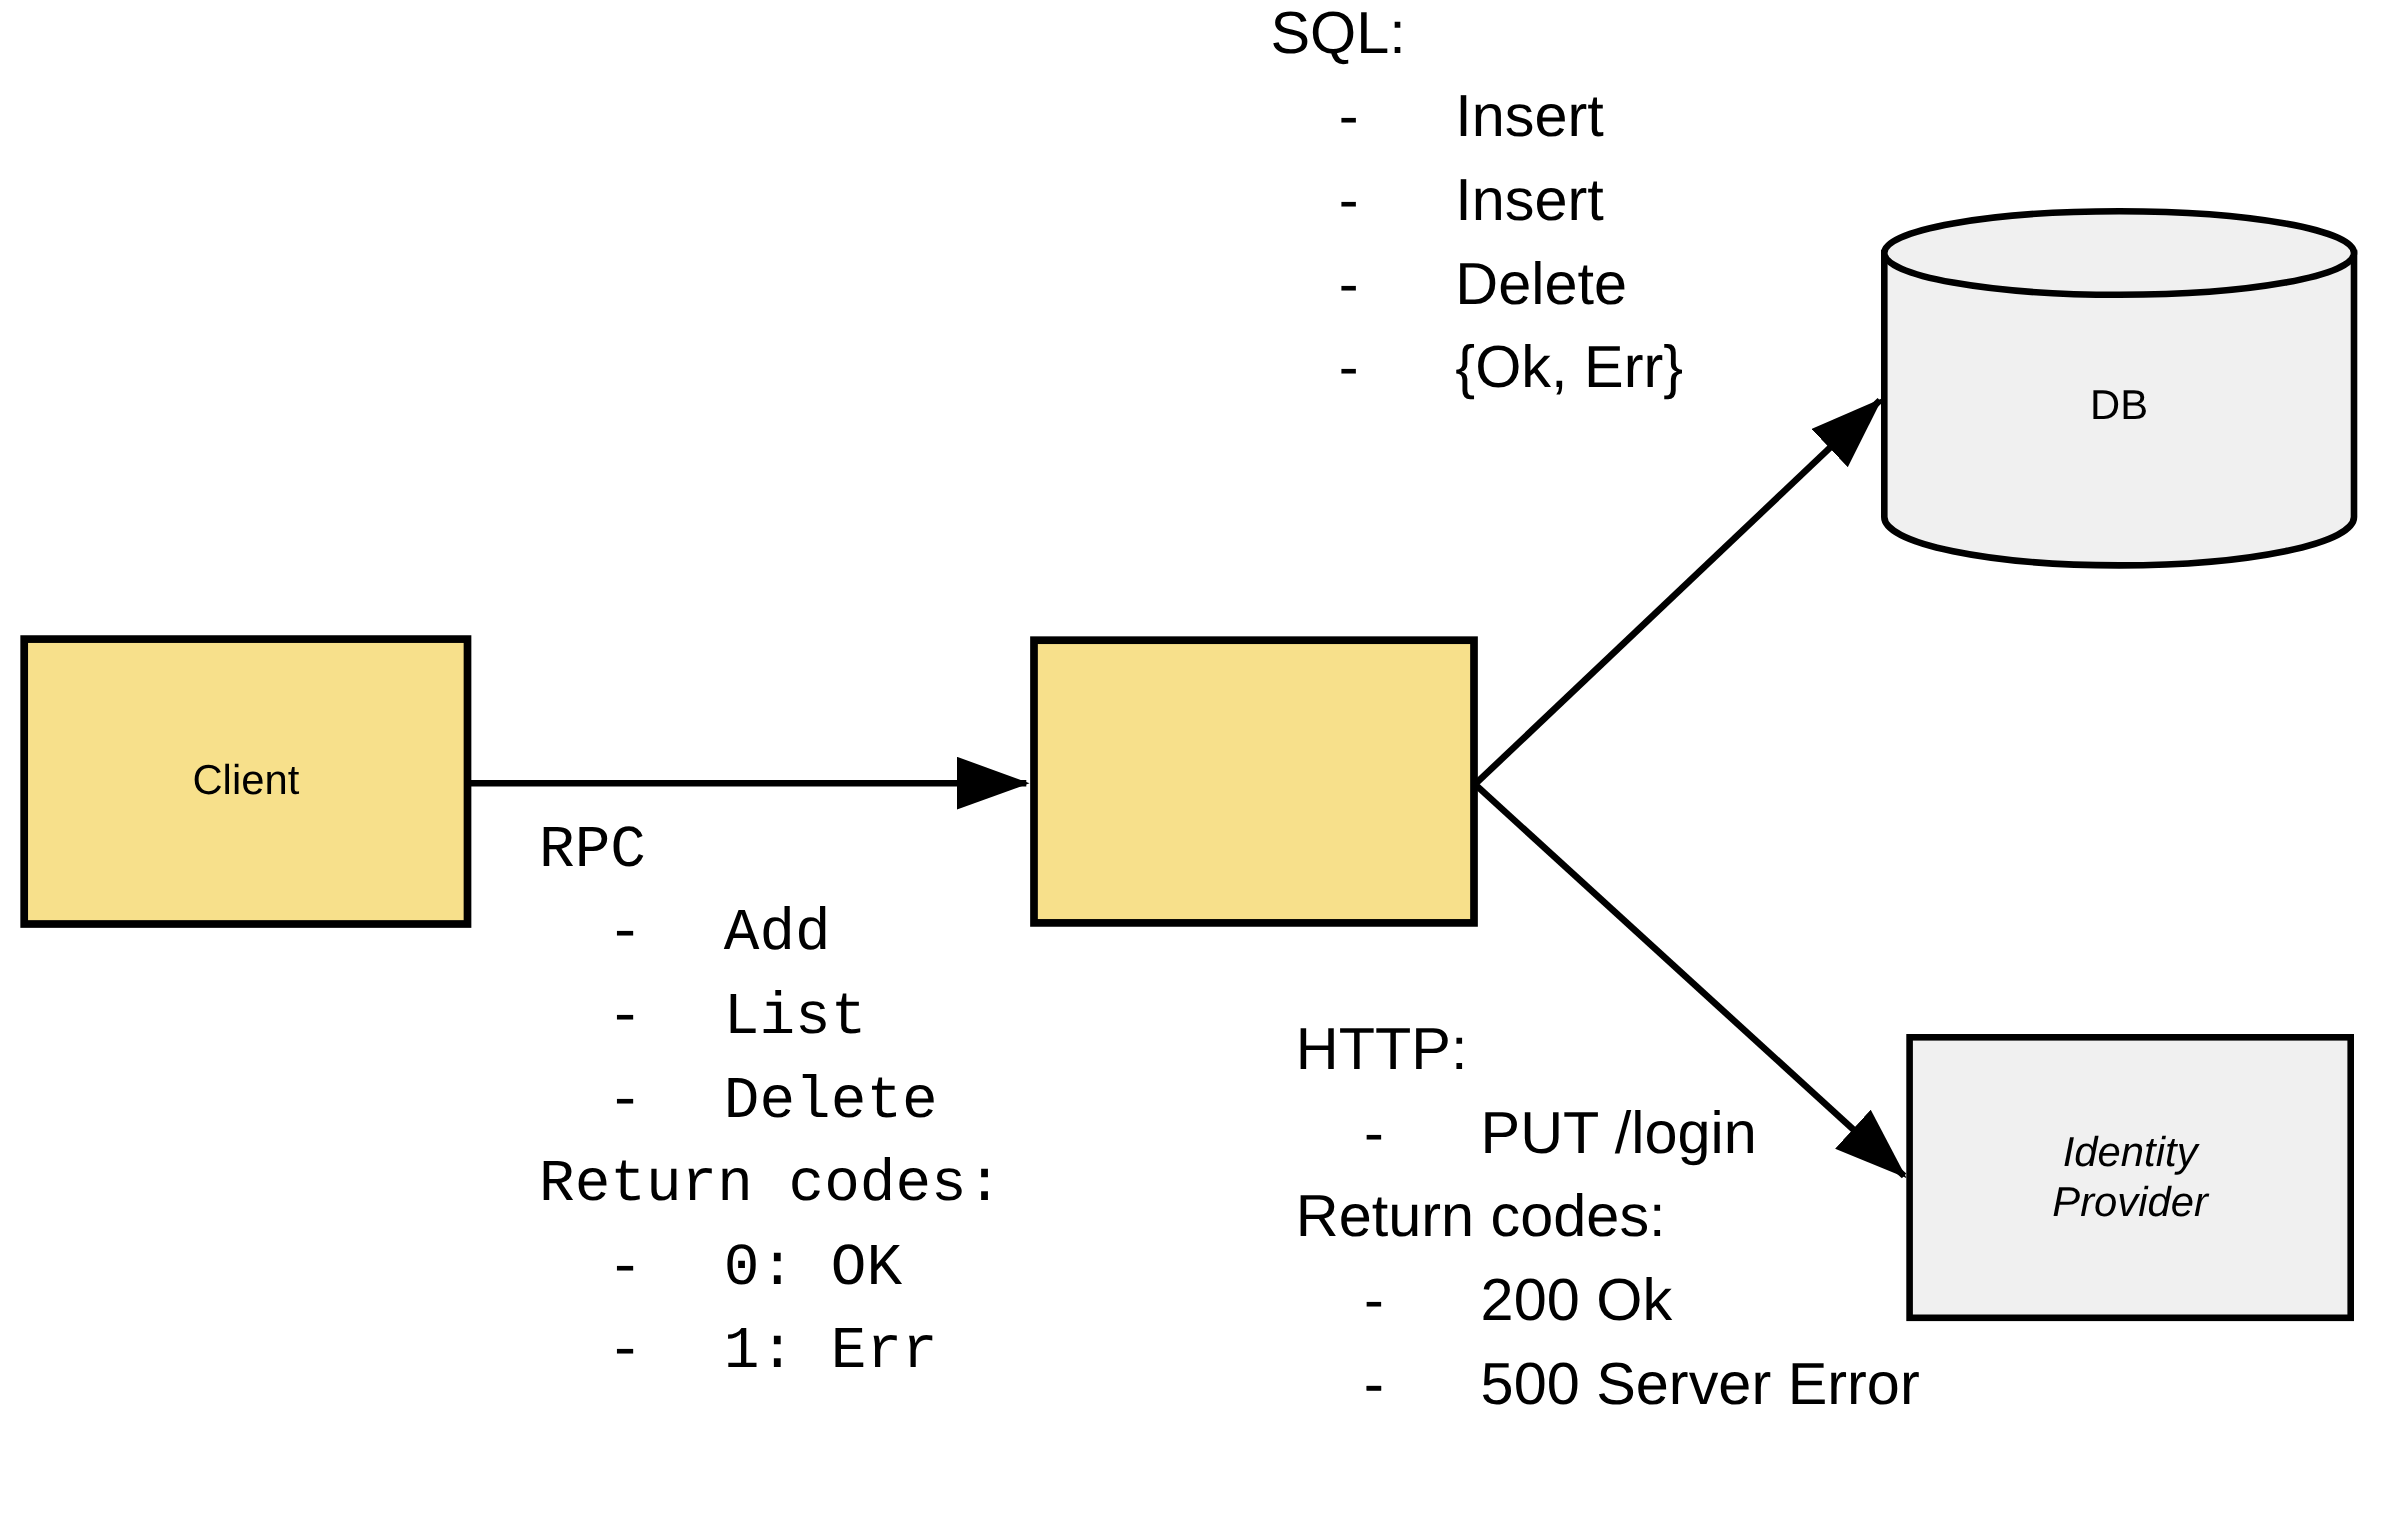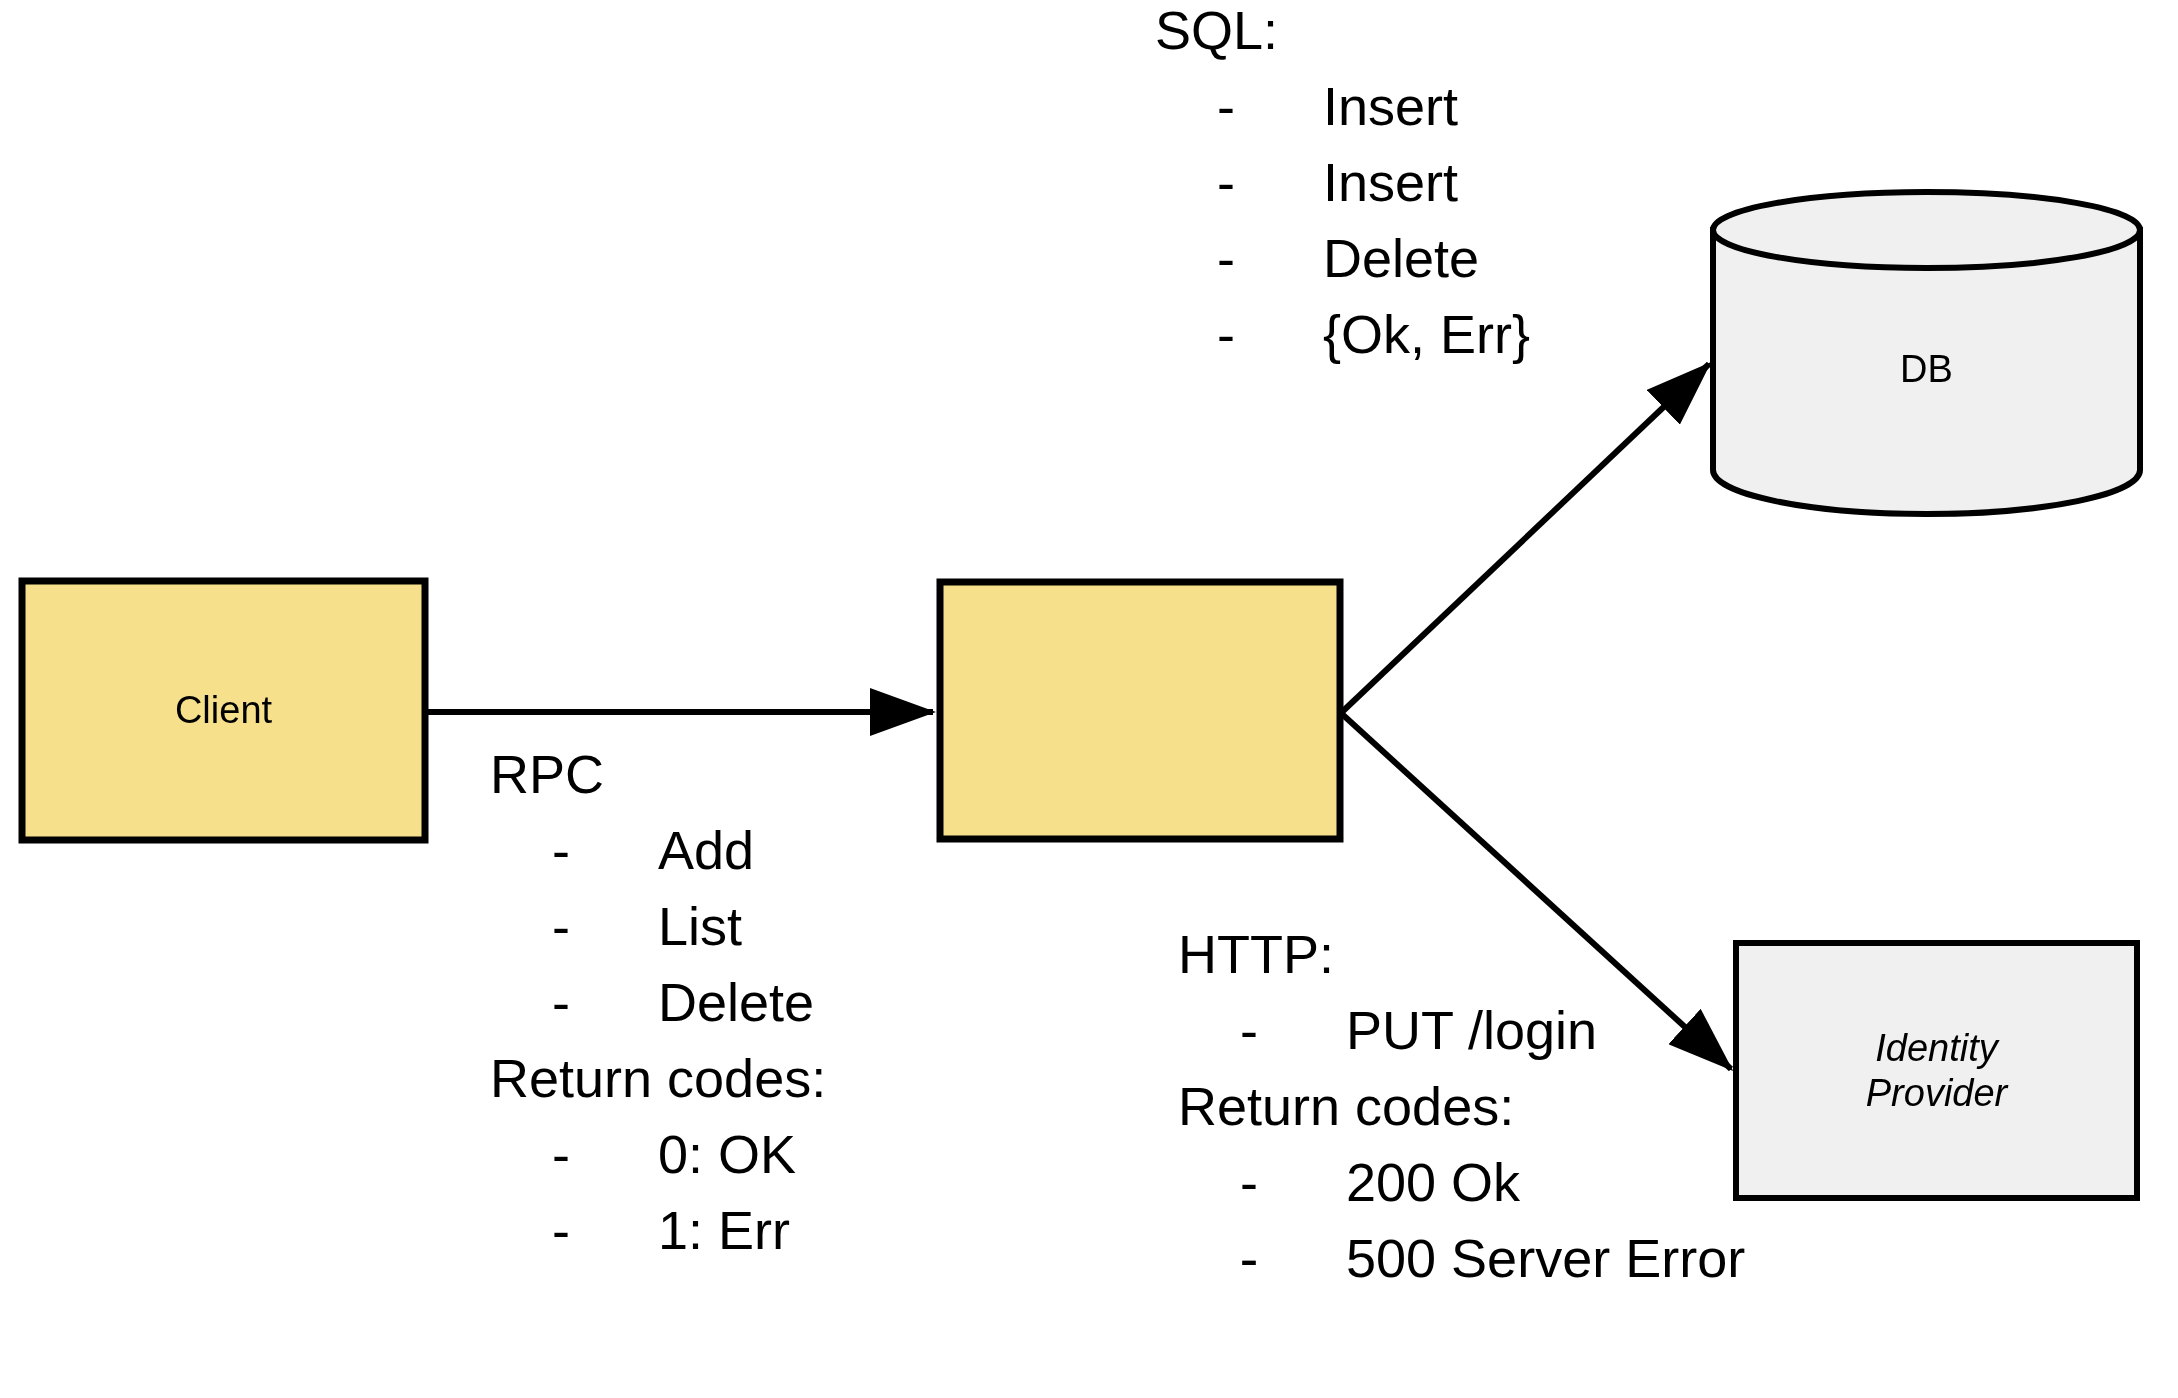--- a/index.html
+++ b/index.html
@@ -114,21 +114,21 @@
     <span class="bullet-row">
       <span class="dash">-</span>
       <span>Delete</span>
     </span>
     <span class="bullet-row">
       <span class="dash">-</span>
       <span>{Ok, Err}</span>
     </span>
   </div>
 
-  <div class="ann" style="left:490px; top:736px;">
+  <div class="ann" style="left:490px; top:736px;font-family:Liberation Mono, monospace;">
     <span class="hdr">RPC</span>
     <span class="bullet-row">
       <span class="dash">-</span>
       <span>Add</span>
     </span>
     <span class="bullet-row">
       <span class="dash">-</span>
       <span>List</span>
     </span>
     <span class="bullet-row">

